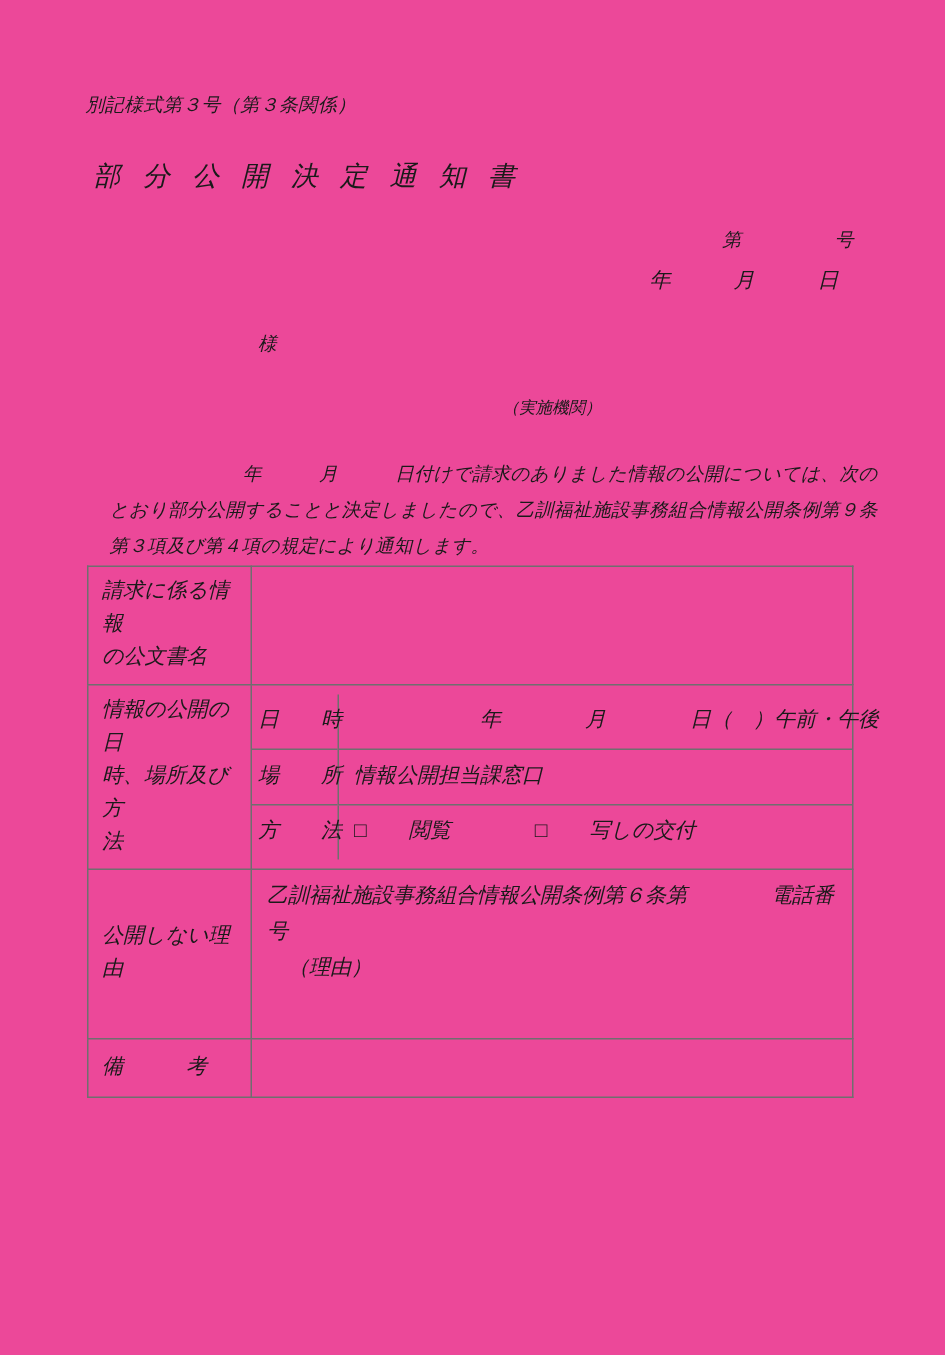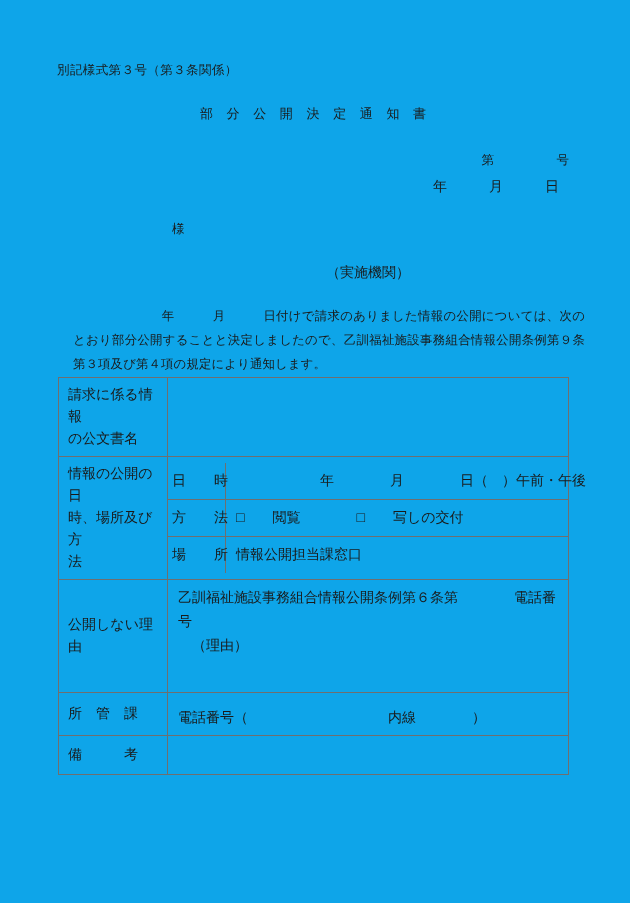--- a/index.html
+++ b/index.html
@@ -9,23 +9,24 @@
     background: #ffffff;
   }
   body {
     font-family: "Liberation Serif", "DejaVu Serif", serif;
     color: #1a1a1a;
   }
   .page {
     position: relative;
     width: 630px;
     height: 903px;
-    background: #0ea5e9;
+    background: #ec4899;
     overflow: hidden;
     box-sizing: border-box;
+    font-style: italic;
   }
   .doc {
     position: absolute;
     left: 57px;
     top: 0;
     width: 512px;
   }
 
   
   .form-code {
@@ -34,22 +35,21 @@
     top: 62px;
     font-size: 12.5px;
     letter-spacing: 0.4px;
     white-space: nowrap;
   }
   .doc-title {
     position: absolute;
     left: 0;
     top: 105px;
     width: 512px;
-    text-align: center;
-    font-size: 13px;
+    font-size: 18px;
     letter-spacing: 5.2px;
     text-indent: 5.2px;
     white-space: nowrap;
   }
   .number-line {
     position: absolute;
     left: 0;
     top: 152px;
     width: 512px;
     text-align: right;
@@ -73,21 +73,21 @@
     top: 221px;
     font-size: 12.5px;
     white-space: pre;
   }
   .agency {
     position: absolute;
     left: 0;
     top: 264px;
     width: 512px;
     text-align: center;
-    font-size: 14px;
+    font-size: 11px;
     white-space: pre;
     padding-left: 110px;
     box-sizing: border-box;
   }
 
   
   .body-para {
     position: absolute;
     left: 0;
     top: 304px;
@@ -205,58 +205,50 @@
                 <tr>
                   <td class="sub-label-cell">
                     <div class="cell-pad">日　　時</div>
                   </td>
                   <td class="value-cell" style="height:36px;">
                     <div class="cell-pad nowrap">　　　　　　年　　　　月　　　　日（　）午前・午後　　　　時　　　分</div>
                   </td>
                 </tr>
                 <tr>
                   <td class="sub-label-cell">
-                    <div class="cell-pad">方　　法</div>
+                    <div class="cell-pad">場　　所</div>
                   </td>
                   <td class="value-cell" style="height:36px;">
-                    <div class="cell-pad nowrap">□　　閲覧　　　　□　　写しの交付</div>
+                    <div class="cell-pad nowrap">情報公開担当課窓口</div>
                   </td>
                 </tr>
                 <tr>
                   <td class="sub-label-cell">
-                    <div class="cell-pad">場　　所</div>
+                    <div class="cell-pad">方　　法</div>
                   </td>
                   <td class="value-cell" style="height:36px;">
-                    <div class="cell-pad nowrap">情報公開担当課窓口</div>
+                    <div class="cell-pad nowrap">□　　閲覧　　　　□　　写しの交付</div>
                   </td>
                 </tr>
               </tbody>
             </table>
           </td>
         </tr>
 
 
         <tr>
           <td class="label-cell">
             <div class="cell-pad">公開しない理由</div>
           </td>
           <td class="value-cell" colspan="2" style="height:112px; vertical-align: top;">
             <div class="cell-pad reason-lines">乙訓福祉施設事務組合情報公開条例第６条第　　　　電話番号
 　（理由）</div>
           </td>
         </tr>
 
-        <tr>
-          <td class="label-cell">
-            <div class="cell-pad">所　管　課</div>
-          </td>
-          <td class="value-cell" colspan="2" style="height:42px; vertical-align: bottom;">
-            <div class="cell-pad nowrap phone-line">電話番号（　　　　　　　　　　内線　　　　）</div>
-          </td>
-        </tr>
 
         <tr>
           <td class="label-cell">
             <div class="cell-pad">備　　　考</div>
           </td>
           <td class="value-cell" colspan="2" style="height:38px;">
             <div class="cell-pad"></div>
           </td>
         </tr>
 

